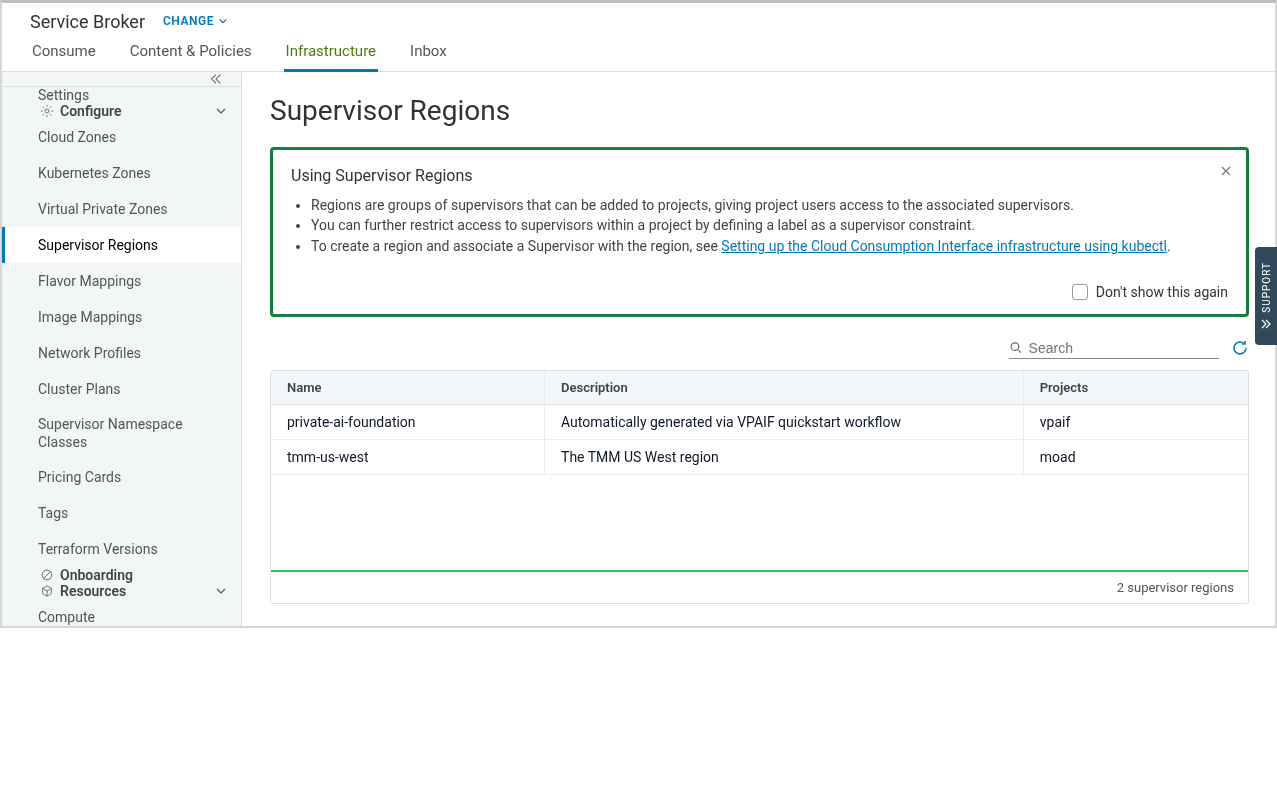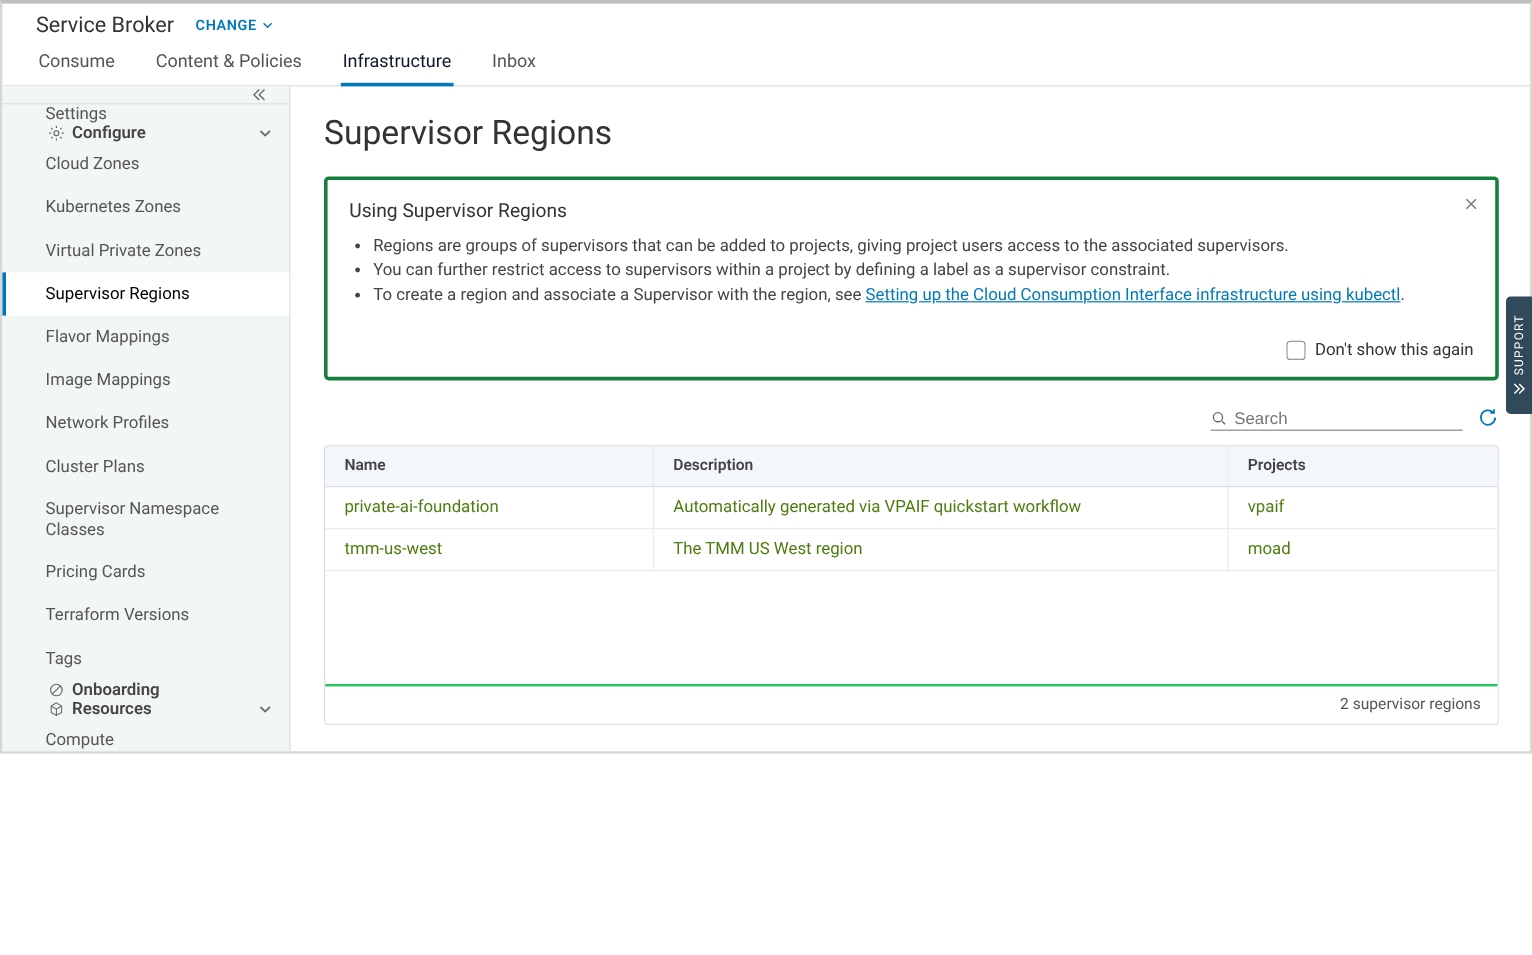--- a/index.html
+++ b/index.html
@@ -12,21 +12,21 @@
   .frame { width: 1277px; height: 628px; border: 2px solid #d7d7d7; border-top: 3px solid #bfbfbf; position: relative; }
 
   
   .header { height: 69px; padding: 0 0 0 28px; border-bottom: 1px solid #dedede; }
   .header-row1 { display: flex; align-items: center; height: 30px; padding-top: 6px; }
   .app-title { font-size: 18px; color: #333; font-weight: 400; margin-right: 18px; }
   .change-link { font-size: 12px; color: #0079b8; letter-spacing: .5px; font-weight: 600; display: inline-flex; align-items: center; gap: 4px; cursor: pointer; }
   .change-link svg { width: 10px; height: 10px; }
   .tabs { display: flex; gap: 30px; align-items: flex-end; height: 39px; margin-top: 0px; }
   .tab { padding: 8px 2px 9px; font-size: 15px; color: #555; cursor: pointer; border-bottom: 3px solid transparent; }
-  .tab.active { color: #0f172a; border-bottom-color: #0079b8; }
+  .tab.active { color: #4d7c0f; border-bottom-color: #0079b8; }
 
   
   .body { display: flex; height: calc(100% - 69px); }
 
   
   .sidebar { width: 240px; background: #f3f6f6; border-right: 1px solid #dedede; display: flex; flex-direction: column; }
   .sidebar-collapse { height: 43px; display: flex; justify-content: flex-end; align-items: center; padding-right: 18px; border-bottom: 1px solid #dedede; cursor: pointer; }
   .sidebar-collapse svg { width: 14px; height: 14px; color: #666; }
   .side-item, .side-group-header {
     display: flex; align-items: center; height: 36px; padding: 0 14px 0 36px;
@@ -56,21 +56,21 @@
   .toolbar { display: flex; justify-content: flex-end; align-items: center; margin-top: 22px; margin-bottom: 10px; gap: 12px; }
   .search-wrap { display: flex; align-items: center; border-bottom: 1px solid #888; padding-bottom: 2px; width: 210px; }
   .search-wrap svg { width: 15px; height: 15px; color: #666; margin-right: 6px; }
   .search-wrap input { border: none; outline: none; font-size: 14px; width: 100%; background: transparent; color: #333; }
   .refresh svg { width: 18px; height: 18px; color: #0079b8; cursor: pointer; }
 
   .table-wrap { border: 1px solid #dedede; border-radius: 3px; flex: 1; display: flex; flex-direction: column; margin-bottom: 22px; overflow: hidden; }
   table { width: 100%; border-collapse: collapse; }
   thead th { background: #f3f6fa; font-size: 13px; font-weight: 600; color: #444; text-align: left; padding: 9px 16px; border-bottom: 1px solid #dedede; }
   thead th + th, tbody td + td { border-left: 1px solid #ebebeb; }
-  tbody td { padding: 9px 16px; font-size: 14px; color: #4d7c0f; border-bottom: 1px solid #ebebeb; }
+  tbody td { padding: 9px 16px; font-size: 14px; color: #0f172a; border-bottom: 1px solid #ebebeb; }
   .table-body { flex: 1; }
   .table-footer { border-top: 2px solid #22c55e; text-align: right; padding: 8px 14px; font-size: 13px; color: #555; background: #fff; }
 
   
   .support-tab {
     position: absolute; right: -2px; top: 244px; width: 22px; height: 98px;
     background: #314a5b; color: #fff; border-radius: 4px 0 0 4px;
     display: flex; flex-direction: column; align-items: center; justify-content: center;
     cursor: pointer;
   }
@@ -152,24 +152,24 @@
           <div class="side-item">
             <span>Cluster Plans</span>
           </div>
           <div class="side-item wrap">
             <span>Supervisor Namespace Classes</span>
           </div>
           <div class="side-item">
             <span>Pricing Cards</span>
           </div>
           <div class="side-item">
+            <span>Tags</span>
+          </div>
+          <div class="side-item">
             <span>Terraform Versions</span>
-          </div>
-          <div class="side-item">
-            <span>Tags</span>
           </div>
         </div>
 
       <div class="side-group-header">
         <span class="label-wrap">
           <span class="hicon">
             <svg viewBox="0 0 16 16" width="14" height="14">
                 <circle cx="8" cy="8" r="5.5" fill="none" stroke="#666" stroke-width="1.1"></circle>
                 <path d="M4 12L12 4" stroke="#666" stroke-width="1.1"></path>
               </svg>

